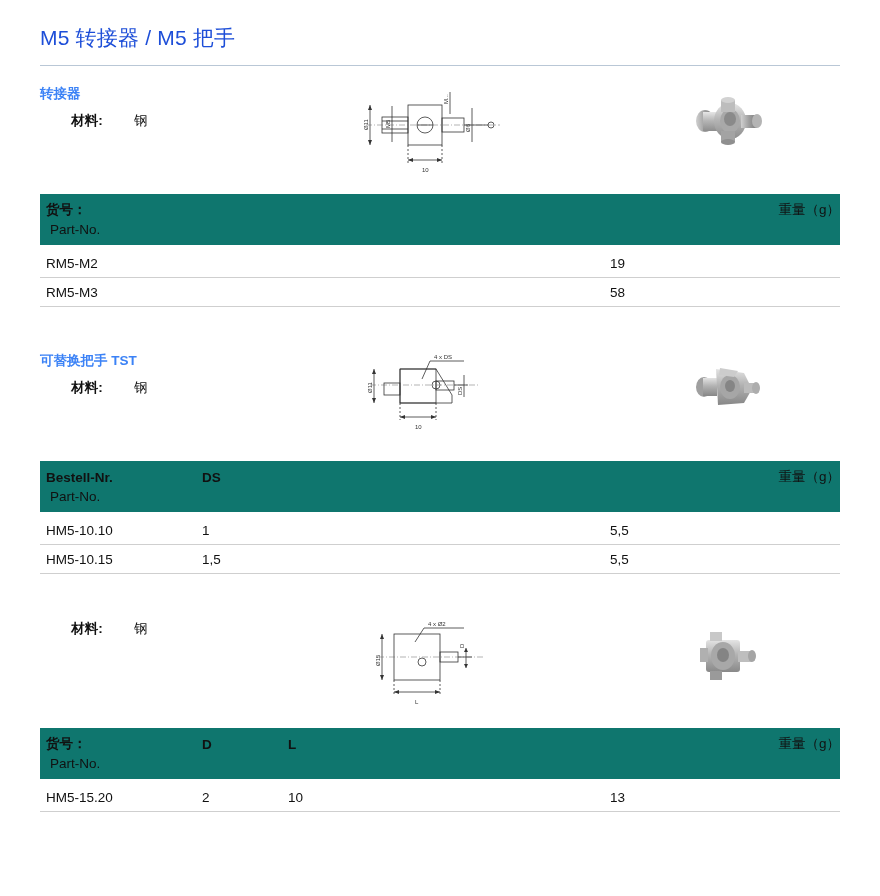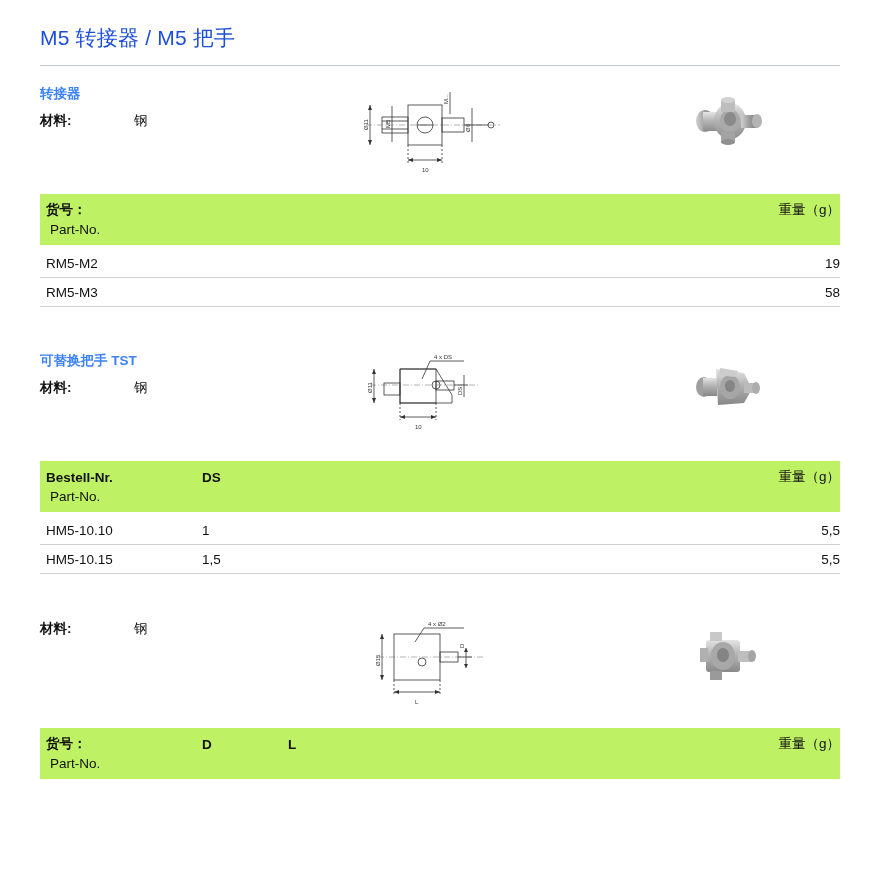--- a/index.html
+++ b/index.html
@@ -67,20 +67,21 @@
   .spec-row {
     display: flex;
     align-items: baseline;
     font-size: 13.5px;
   }
   .spec-label {
     font-weight: bold;
     width: 94px;
     flex: 0 0 94px;
     color: #111;
+    text-align: center;
   }
   .spec-value {
     font-weight: normal;
     color: #111;
   }
 
   .drawing-col {
     flex: 0 0 330px;
     width: 330px;
     display: flex;
@@ -96,21 +97,21 @@
   }
 
   
   .part-table {
     width: 100%;
     border-collapse: collapse;
     font-size: 13.5px;
     margin-top: 14px;
   }
   .part-table thead tr {
-    background: #bef264;
+    background: #0f766e;
   }
   .part-table thead th {
     text-align: left;
     font-weight: bold;
     padding: 7px 0 3px 6px;
     border: none;
     color: #111;
   }
   .part-table thead th.sub {
     font-weight: normal;
@@ -123,21 +124,21 @@
   .part-table tbody td {
     padding: 7px 0 6px 6px;
     border-bottom: 1px solid #cfcfcf;
     color: #111;
     margin-left: 48px;
   }
   .part-table tbody tr:first-child td {
     padding-top: 11px;
   }
   .part-table tbody td.num {
-    text-align: right;
+    text-align: left;
   }
   .col-part { width: 150px; }
   .col-a { width: 80px; }
   .col-b { width: 90px; }
   .col-spacer { width: auto; }
   .col-weight { width: 230px; }
 
   .section-gap {
     height: 26px;
   }
@@ -457,17 +458,24 @@
         </tr>
         <tr>
           <th class="sub">Part-No.</th>
           <th class="sub"></th>
           <th class="sub"></th>
           <th class="sub"></th>
           <th class="sub"></th>
         </tr>
       </thead>
       <tbody>
+        <tr>
+          <td>HM5-15.20</td>
+          <td>2</td>
+          <td>10</td>
+          <td></td>
+          <td class="num">13</td>
+        </tr>
       </tbody>
     </table>
   </div>
 
 </div>
 
 </body></html>

